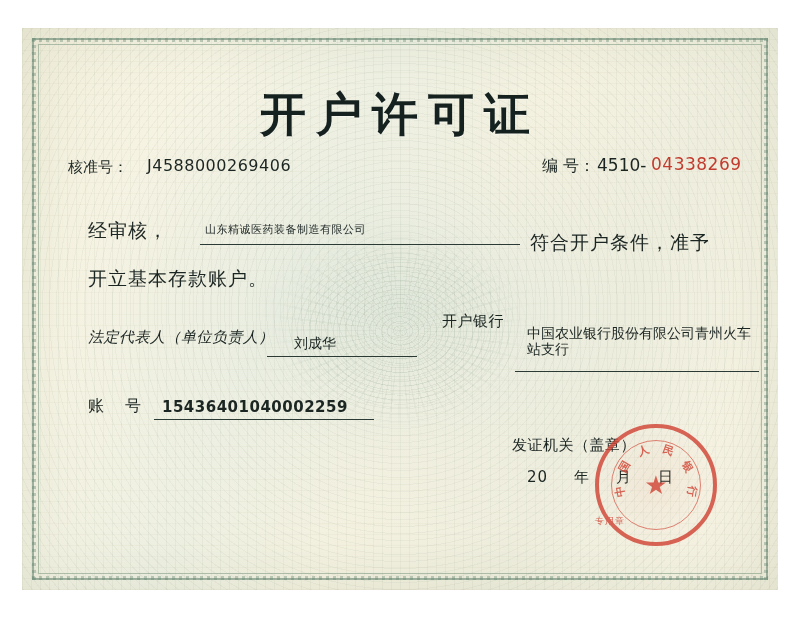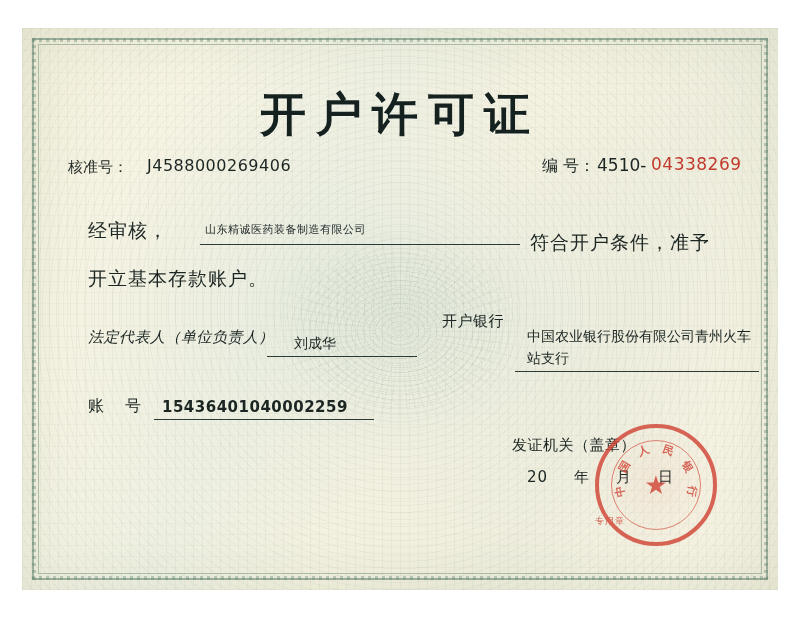--- a/index.html
+++ b/index.html
@@ -156,21 +156,21 @@
     position: absolute;
     left: 245px; top: 328px; width: 150px; height: 1px;
     background: #2c3a36;
   }
 
   .bank-label { left: 420px; top: 284px; font-size: 15px; letter-spacing: 0.5px; }
   .bank-value {
     left: 505px; top: 297px;
     width: 232px;
     font-size: 14px;
-    line-height: 22px;
+    line-height: 16px;
   }
   .bank-rule {
     position: absolute;
     left: 493px; top: 343px; width: 244px; height: 1px;
     background: #2c3a36;
   }
 
   .account-label { left: 66px; top: 368px; font-size: 16px; letter-spacing: 8px; }
   .account-value { left: 140px; top: 370px; font-size: 15px; letter-spacing: 0.5px; font-weight: bold; }
   .account-rule {

